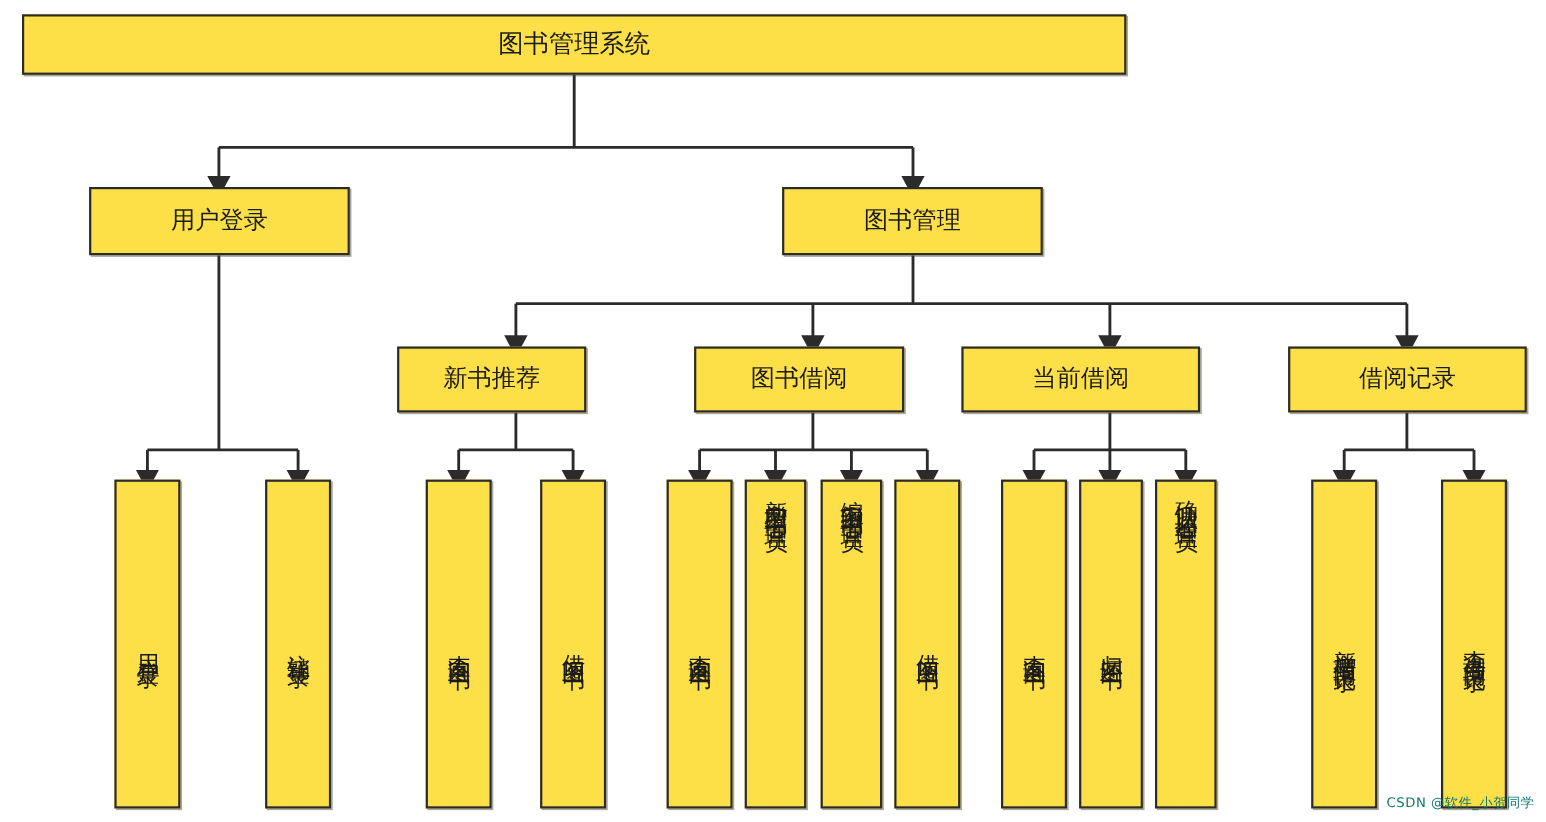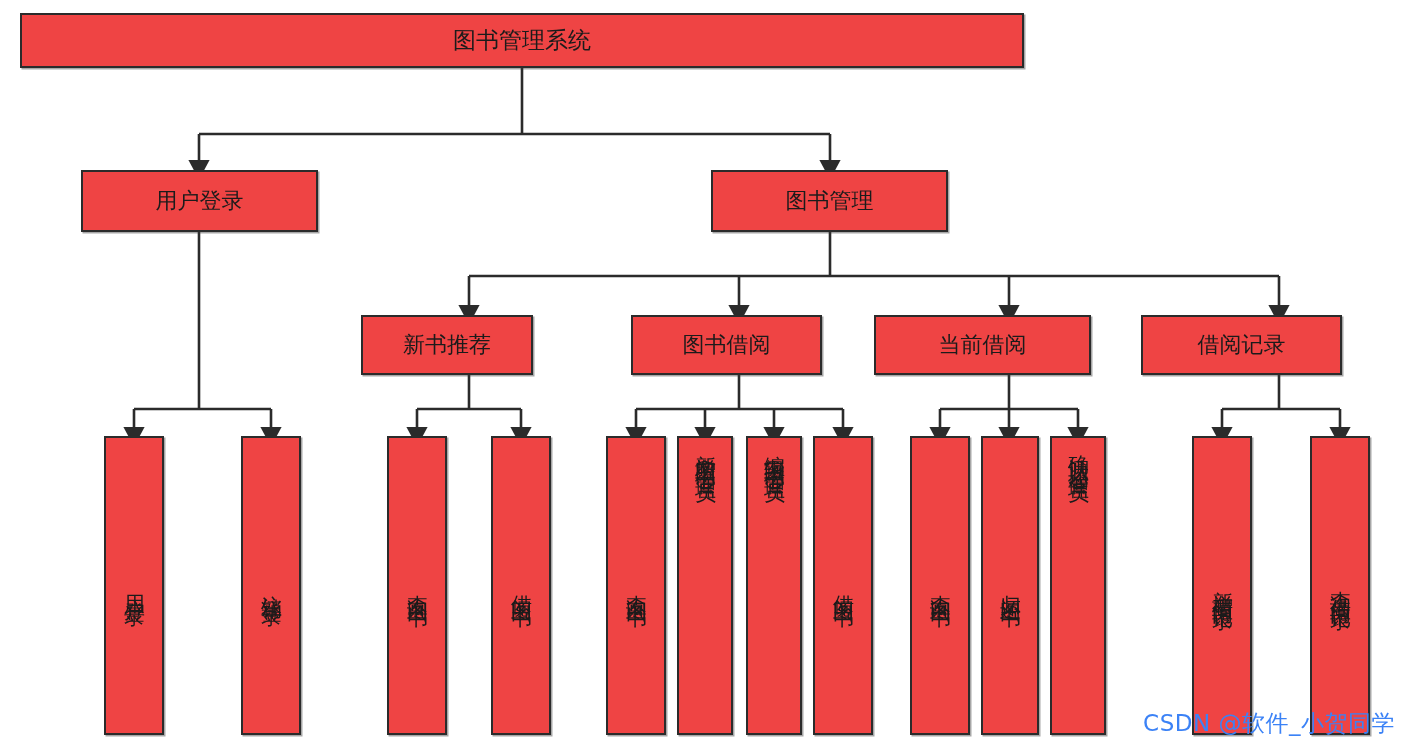--- a/index.html
+++ b/index.html
@@ -20,21 +20,21 @@
     position: absolute;
     left: 0;
     top: 0;
     width: 1405px;
     height: 747px;
     pointer-events: none;
   }
   .node {
     position: absolute;
     box-sizing: border-box;
-    background: #ef4444;
+    background: #fde047;
     border: 2px solid #2b2b2b;
     box-shadow: 1.5px 1.5px 0 0 rgba(60,60,60,0.45);
     display: flex;
     align-items: center;
     justify-content: center;
     color: #1b1b1b;
     z-index: 2;
   }
   .node .label {
     display: block;
@@ -60,22 +60,22 @@
     line-height: 1;
     white-space: nowrap;
     margin: 0 auto;
   }
   .node.leaf.v-center .label { margin-top: auto; margin-bottom: auto; }
 
   #watermark {
     position: absolute;
     right: 10px;
     bottom: 8px;
-    font-size: 23px;
-    color: #3b82f6;
+    font-size: 12px;
+    color: #0f766e;
     letter-spacing: 0.5px;
     z-index: 5;
     white-space: nowrap;
   }
 </style>
 </head>
 <body>
 
 <div id="canvas">
 
@@ -147,21 +147,21 @@
   </div>
 
   <div class="node level3" style="left:631px; top:315px; width:191px; height:60px;">
     <span class="label">图书借阅</span>
   </div>
 
   <div class="node level3" style="left:874px; top:315px; width:217px; height:60px;">
     <span class="label">当前借阅</span>
   </div>
 
-  <div class="node level3" style="left:1141px; top:315px; width:201px; height:60px;">
+  <div class="node level3" style="left:1171px; top:315px; width:217px; height:60px;">
     <span class="label">借阅记录</span>
   </div>
 
   <div class="node leaf v-center" style="left:104px; top:436px; width:60px; height:299px;">
     <span class="label">用户登录</span>
   </div>
   <div class="node leaf v-center" style="left:241px; top:436px; width:60px; height:299px;">
     <span class="label">注销登录</span>
   </div>
 

